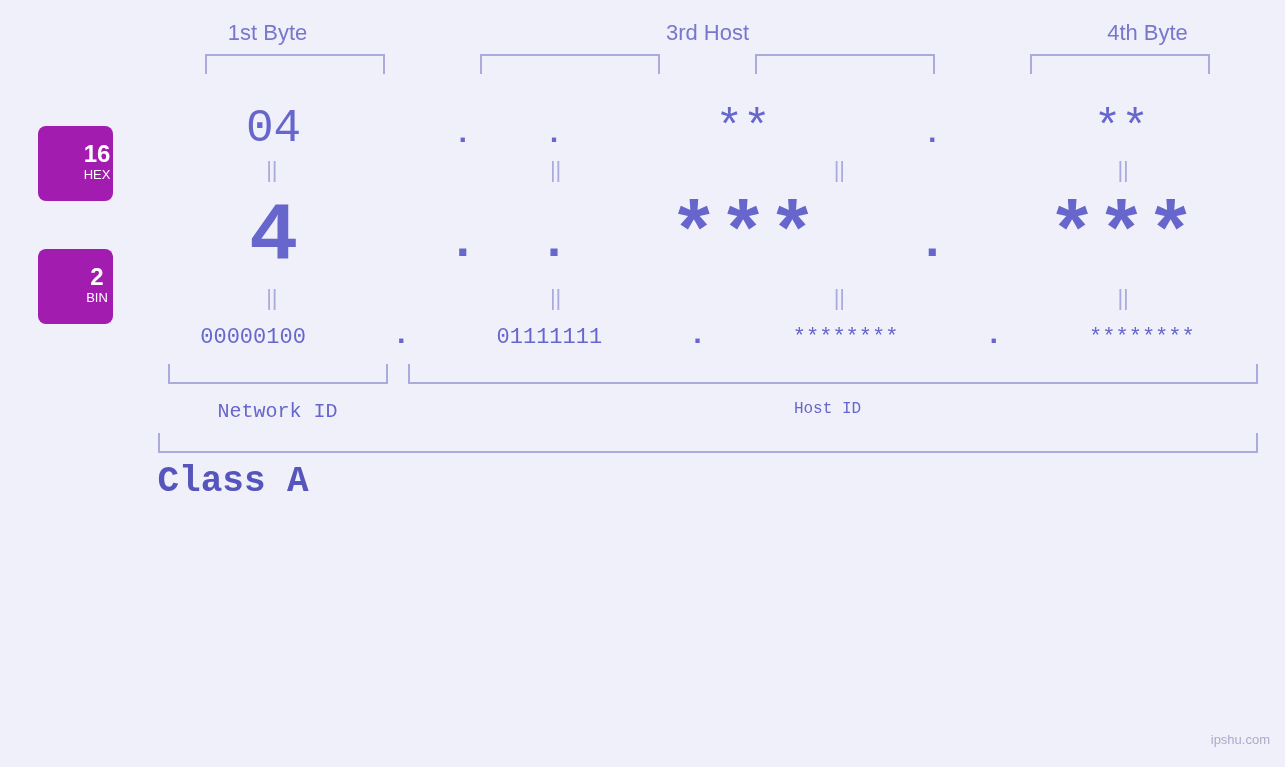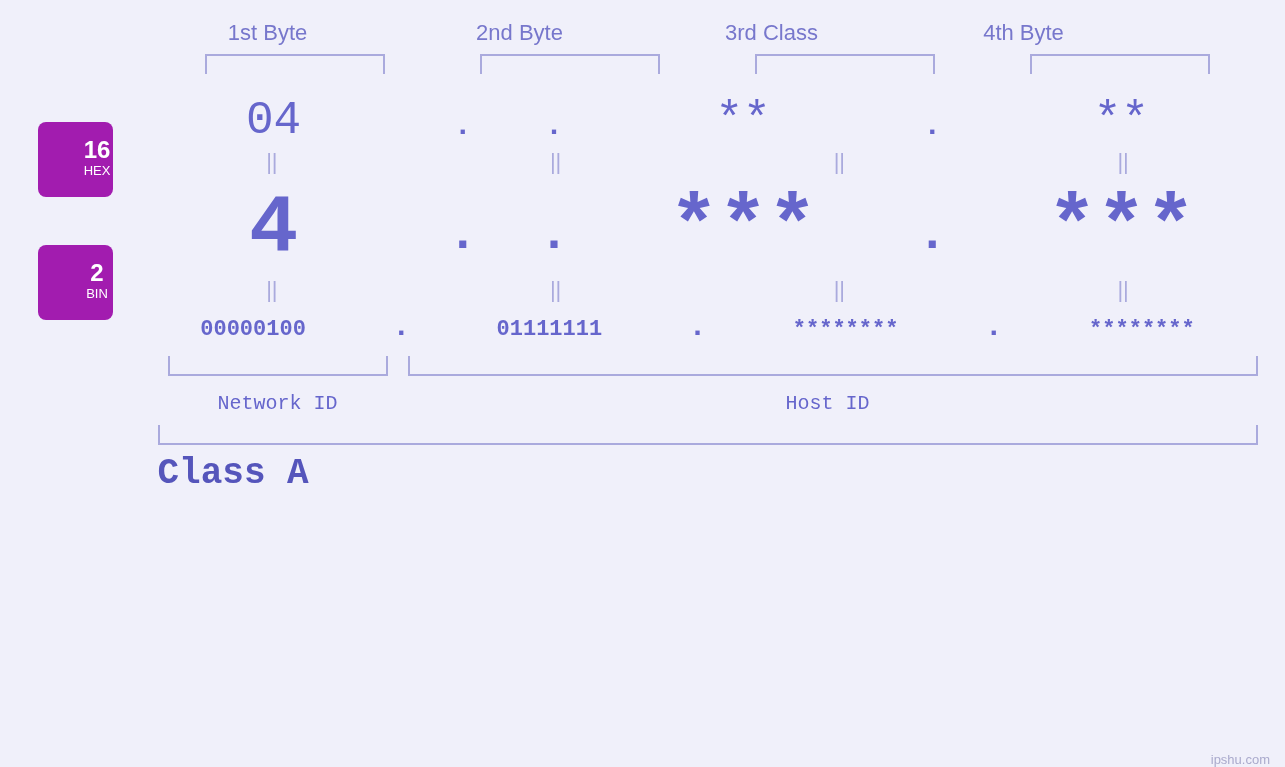--- a/index.html
+++ b/index.html
@@ -21,21 +21,21 @@
       flex-direction: column;
       align-items: center;
       padding-top: 20px;
     }
 
     
     .byte-labels {
       display: flex;
       width: 1100px;
       margin-left: 130px;
-      justify-content: flex-start;
+      justify-content: space-between;
       margin-bottom: 8px;
       gap: 32px;
     }
 
     .byte-label {
       color: #7777cc;
       font-size: 22px;
       font-family: Arial, sans-serif;
       width: 220px;
       text-align: center;
@@ -115,41 +115,41 @@
 
     
     .data-row {
       display: flex;
       flex-direction: row;
       align-items: center;
       justify-content: space-around;
       width: 100%;
     }
 
-    .data-row.hex-row { margin-top: 11px; }
+    .data-row.hex-row { margin-top: 19px; }
     .data-row.dec-row { margin-top: 5px; }
     .data-row.bin-row { margin-top: 5px; }
 
     
     .cell {
       display: flex;
       flex-direction: row;
       align-items: center;
       width: 220px;
       justify-content: center;
     }
 
     .cell-value {
       color: #6666cc;
       text-align: center;
     }
 
     .hex-value { font-size: 46px; }
     .dec-value { font-size: 82px; font-weight: bold; }
-    .bin-value { font-size: 22px; font-weight: bold; }
+    .bin-value { font-size: 22px; }
 
     .dot {
       color: #6666cc;
       font-weight: bold;
       margin: 0 2px;
       align-self: flex-end;
       padding-bottom: 4px;
     }
 
     .dot-hex { font-size: 30px; padding-bottom: 4px; }
@@ -220,21 +220,21 @@
       text-align: center;
       color: #6666cc;
       font-size: 20px;
       margin-left: 0px;
     }
 
     .host-id-label {
       flex: 1;
       text-align: center;
       color: #6666cc;
-      font-size: 20px;
+      font-size: 16px;
     }
 
     
     .class-bracket-row {
       display: flex;
       flex-direction: row;
       align-items: flex-start;
       width: 1100px;
       margin-left: 130px;
       margin-top: 10px;
@@ -257,21 +257,21 @@
     .class-label {
       color: #5555bb;
       font-size: 36px;
       font-family: 'Courier New', Courier, monospace;
       font-weight: bold;
     }
 
     
     .watermark {
       position: absolute;
-      bottom: 0;
+      bottom: 20px;
       right: 15px;
       color: #aaaacc;
       font-size: 13px;
       font-family: Arial, sans-serif;
     }
 
     
     .sep {
       color: #6666cc;
       font-weight: bold;
@@ -281,22 +281,21 @@
       width: 20px;
     }
   </style>
 </head>
 <body>
 
 <div class="container">
 
   <div class="byte-labels">
     <div class="byte-label">1st Byte</div>
-    <div class="byte-label">2nd Byte</div>
-    <div class="byte-label">3rd Class</div>
+    <div class="byte-label">3rd Host</div>
     <div class="byte-label">4th Byte</div>
   </div>
 
   <div class="top-brackets">
     <div class="bracket-top"></div>
     <div class="bracket-top"></div>
     <div class="bracket-top"></div>
     <div class="bracket-top"></div>
   </div>
 

